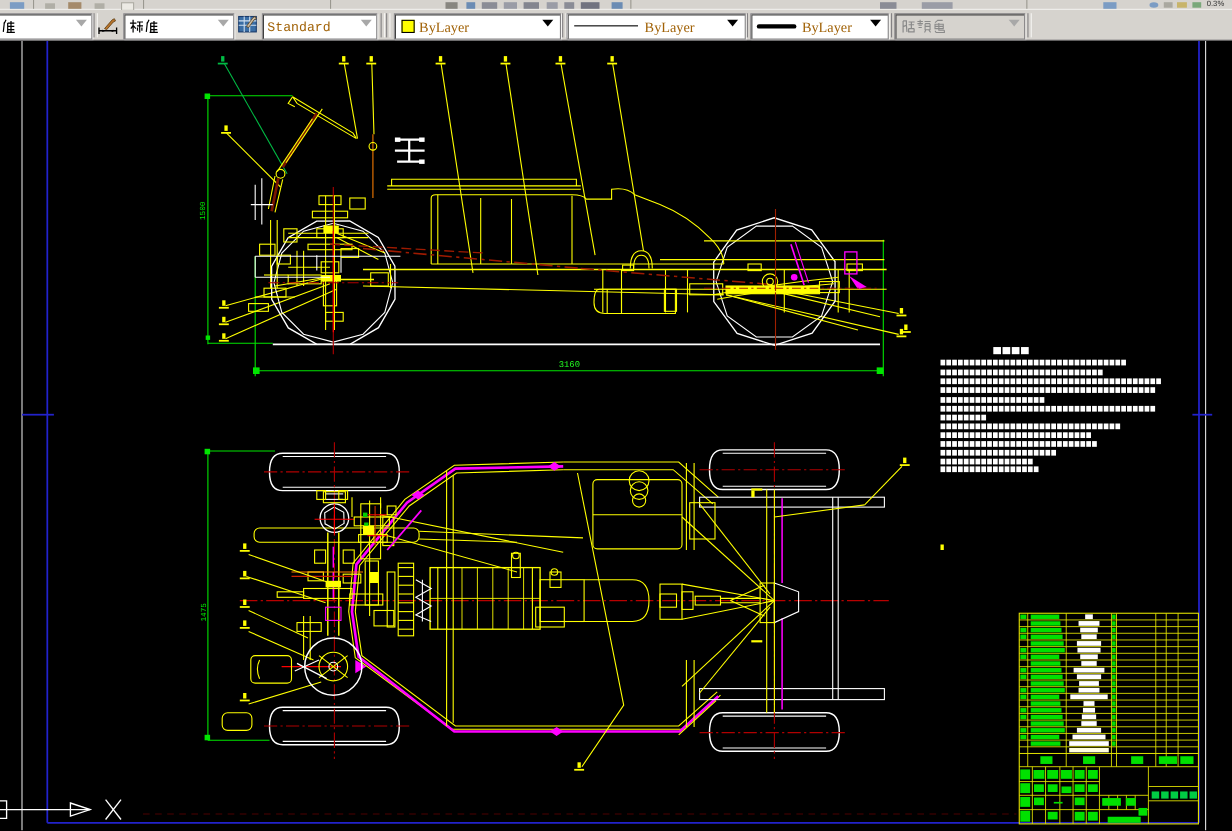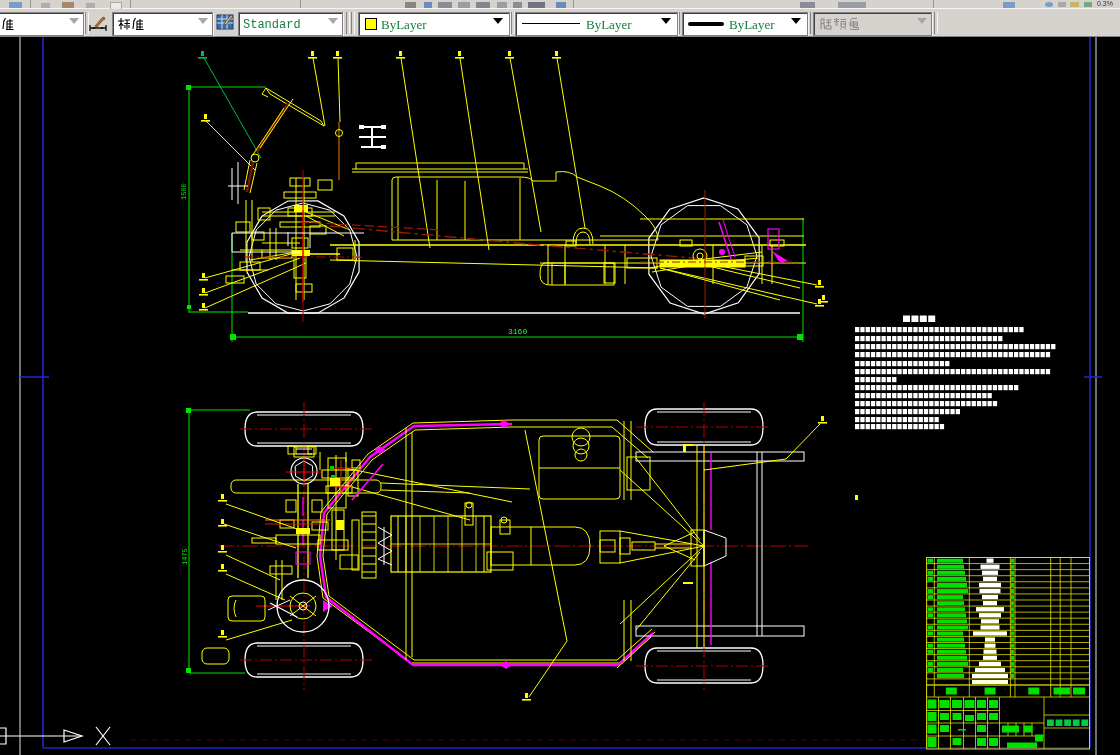--- a/index.html
+++ b/index.html
@@ -3,21 +3,21 @@
 html,body{margin:0;padding:0;width:1120px;height:755px;overflow:hidden;background:#000;
 font-family:"Liberation Sans",sans-serif;}
 .tb{position:absolute;left:0;top:0;width:1120px;height:8px;background:#d6d3ce;border-bottom:1px solid #f5f4f2;}
 .tb2{position:absolute;left:0;top:9px;width:1120px;height:28px;background:#d6d3ce;}
 .combo{position:absolute;top:3px;height:22px;background:#fff;border:1px solid #848284;
 box-shadow:inset 1px 1px 0 #404040, 1px 1px 0 #f5f4f2;font-size:12px;}
 .arr{position:absolute;right:3px;top:5px;width:11px;height:10px;}
 .garr{width:0;height:0;border-left:5px solid transparent;border-right:5px solid transparent;border-top:6px solid #a8a8a8;}
 .barr{width:0;height:0;border-left:5px solid transparent;border-right:5px solid transparent;border-top:6px solid #000;}
 .sep{position:absolute;top:3px;width:2px;height:22px;border-left:1px solid #848284;border-right:1px solid #f5f4f2;}
-.lbl{position:absolute;top:4px;left:4px;color:#15803d;font-family:"Liberation Serif",serif;font-size:13px;}
+.lbl{position:absolute;top:4px;left:4px;color:#a16207;font-family:"Liberation Serif",serif;font-size:13px;}
 </style></head><body>
 <div class="tb">
  <div style="position:absolute;left:9px;top:2px;width:13px;height:6px;background:#7b9cc4"></div>
  <div style="position:absolute;left:30px;top:0;width:1px;height:8px;background:#9a9890"></div>
  <div style="position:absolute;left:41px;top:3px;width:9px;height:5px;background:#b0aea6"></div>
  <div style="position:absolute;left:62px;top:2px;width:12px;height:6px;background:#a58a6a"></div>
  <div style="position:absolute;left:86px;top:3px;width:9px;height:5px;background:#b0aea6"></div>
  <div style="position:absolute;left:110px;top:2px;width:10px;height:6px;border:1px solid #aaa8a0;background:#eceae4"></div>
  <div style="position:absolute;left:130px;top:0;width:1px;height:8px;background:#9a9890"></div>
  <div style="position:absolute;left:300px;top:0;width:1px;height:8px;background:#9a9890"></div>

